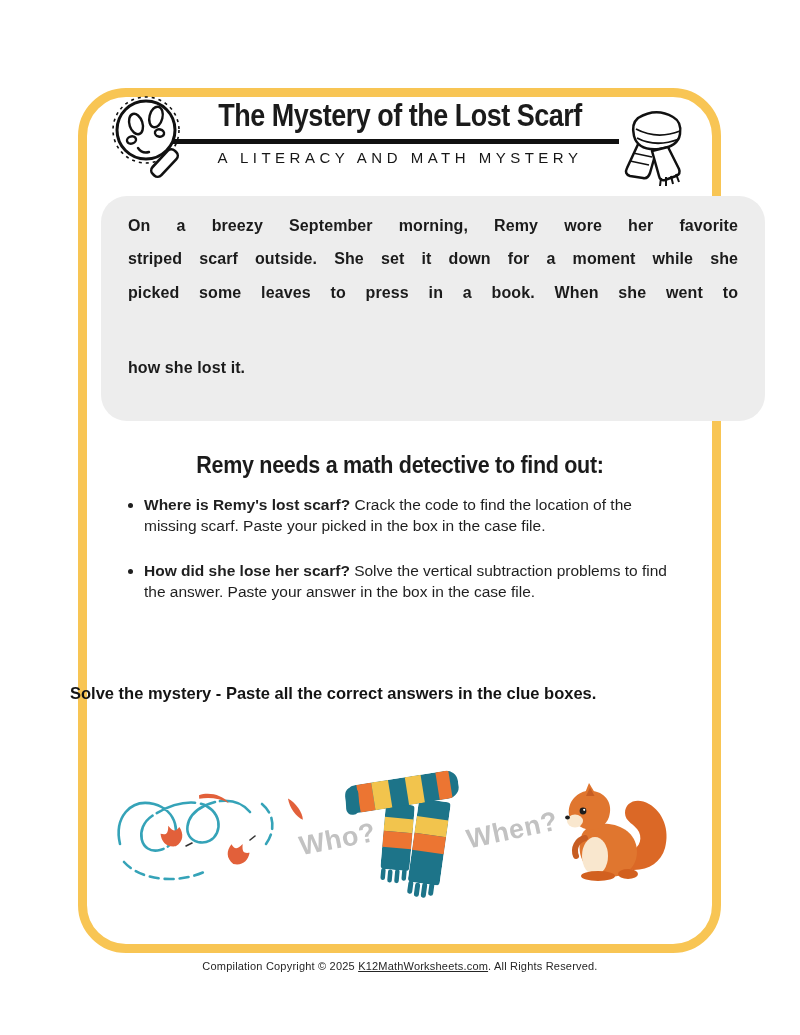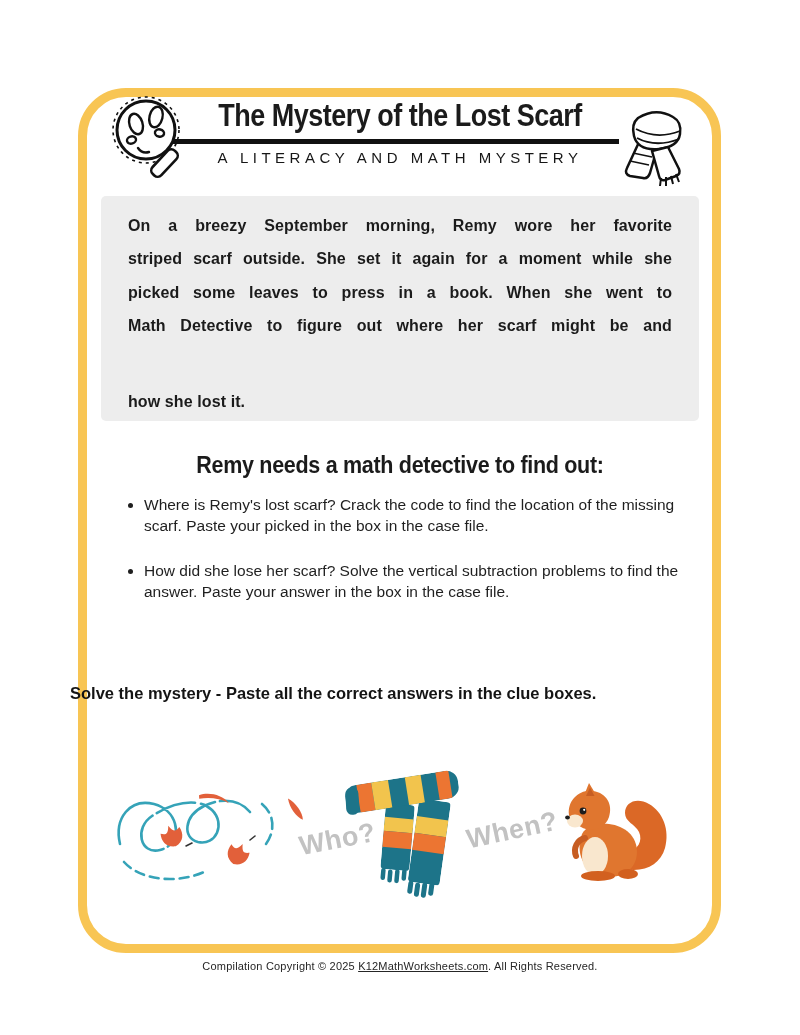--- a/index.html
+++ b/index.html
@@ -14,34 +14,34 @@
   .magnifier{position:absolute;left:106px;top:92px;width:94px;height:94px;}
   .header-scarf{position:absolute;left:608px;top:98px;width:94px;height:92px;}
   .title{position:absolute;left:188px;top:98px;width:424px;text-align:center;
          font-weight:bold;font-size:27px;letter-spacing:-0.5px;
          transform:scaleY(1.18);transform-origin:50% 0;white-space:nowrap;}
   .title-rule{position:absolute;left:172px;top:139px;width:447px;height:5px;background:#111;}
   .subtitle{position:absolute;left:180px;top:149px;width:440px;text-align:center;
             font-size:15px;letter-spacing:4.5px;font-weight:500;color:#161616;white-space:nowrap;}
 
   
-  .story-box{position:absolute;left:101px;top:196px;width:598px;height:225px;
-             background:#EDEDED;border-radius:5px;box-sizing:border-box;
+  .story-box{position:absolute;left:101px;top:196px;width:664px;height:225px;
+             background:#EDEDED;border-radius:26px;box-sizing:border-box;
              padding:13px 27px 0 27px;}
   .story-line{font-size:16px;font-weight:bold;line-height:33.4px;color:#1b1b1b;
               text-align:justify;text-align-last:justify;letter-spacing:0.1px;}
   .story-line:last-child{text-align-last:left;margin-top:42px;}
 
   
   .section-heading{position:absolute;left:100px;top:452px;width:600px;text-align:center;
                    font-size:21.5px;font-weight:bold;letter-spacing:-0.3px;
                    transform:scaleY(1.12);transform-origin:50% 0;}
   .bullets{position:absolute;left:126px;top:494px;width:540px;margin:0;padding:0 0 0 18px;}
   .bullets li{font-size:15.5px;line-height:21.3px;margin-bottom:23px;color:#1f1f1f;}
-  .b-lead{font-weight:normal;}
+  .b-lead{font-weight:bold;}
   .solve-line{position:absolute;left:70px;top:684px;width:660px;
               font-size:16.5px;font-weight:bold;color:#141414;}
 
   
   .wind{position:absolute;left:110px;top:770px;width:210px;height:122px;}
   .illus-scarf{position:absolute;left:341px;top:760px;width:134px;height:140px;}
   .squirrel{position:absolute;left:546px;top:776px;width:126px;height:110px;}
   .q-label{position:absolute;font-size:27px;font-weight:bold;color:#C2C2C2;
            letter-spacing:0.5px;transform-origin:50% 50%;}
   .who{left:299px;top:824px;transform:rotate(-11deg);}
@@ -85,26 +85,25 @@
       <path d="M30 20 q18 -11 35 -1 q9 5 7 17 q-2 13 -21 15 q-21 2 -25 -13 q-3 -12 4 -18 z"></path>
       <path d="M28 31 q21 11 44 2 M29 40 q19 10 42 1" fill="none" stroke-width="1.8"></path>
       <path d="M60 49 l11 22 q2 5 -3 7 l-11 4 q-5 1 -6 -4 l-7 -25 z"></path>
       <path d="M53 80 l-1 8 M58 79 l0 9 M63 78 l2 8 M68 76 l3 8" stroke-width="2" fill="none"></path>
     </g>
   </svg>
 
   <div class="story-box" id="story-lines">
     <div class="story-line">On a breezy September morning, Remy wore her favorite</div>
 
-    <div class="story-line">striped scarf outside. She set it again for a moment while she</div>
+    <div class="story-line">striped scarf outside. She set it down for a moment while she</div>
 
     <div class="story-line">picked some leaves to press in a book. When she went to</div>
 
 
-    <div class="story-line">Math Detective to figure out where her scarf might be and</div>
 
     <div class="story-line">how she lost it.</div>
   </div>
 
   <div class="section-heading">Remy needs a math detective to find out:</div>
 
   <ul class="bullets" id="bullets-list">
     <li><span class="b-lead">Where is Remy's lost scarf?</span><span> Crack the code to find the location of the missing scarf. Paste your picked in the box in the case file.</span></li>
 
     <li><span class="b-lead">How did she lose her scarf?</span><span> Solve the vertical subtraction problems to find the answer. Paste your answer in the box in the case file.</span></li>

